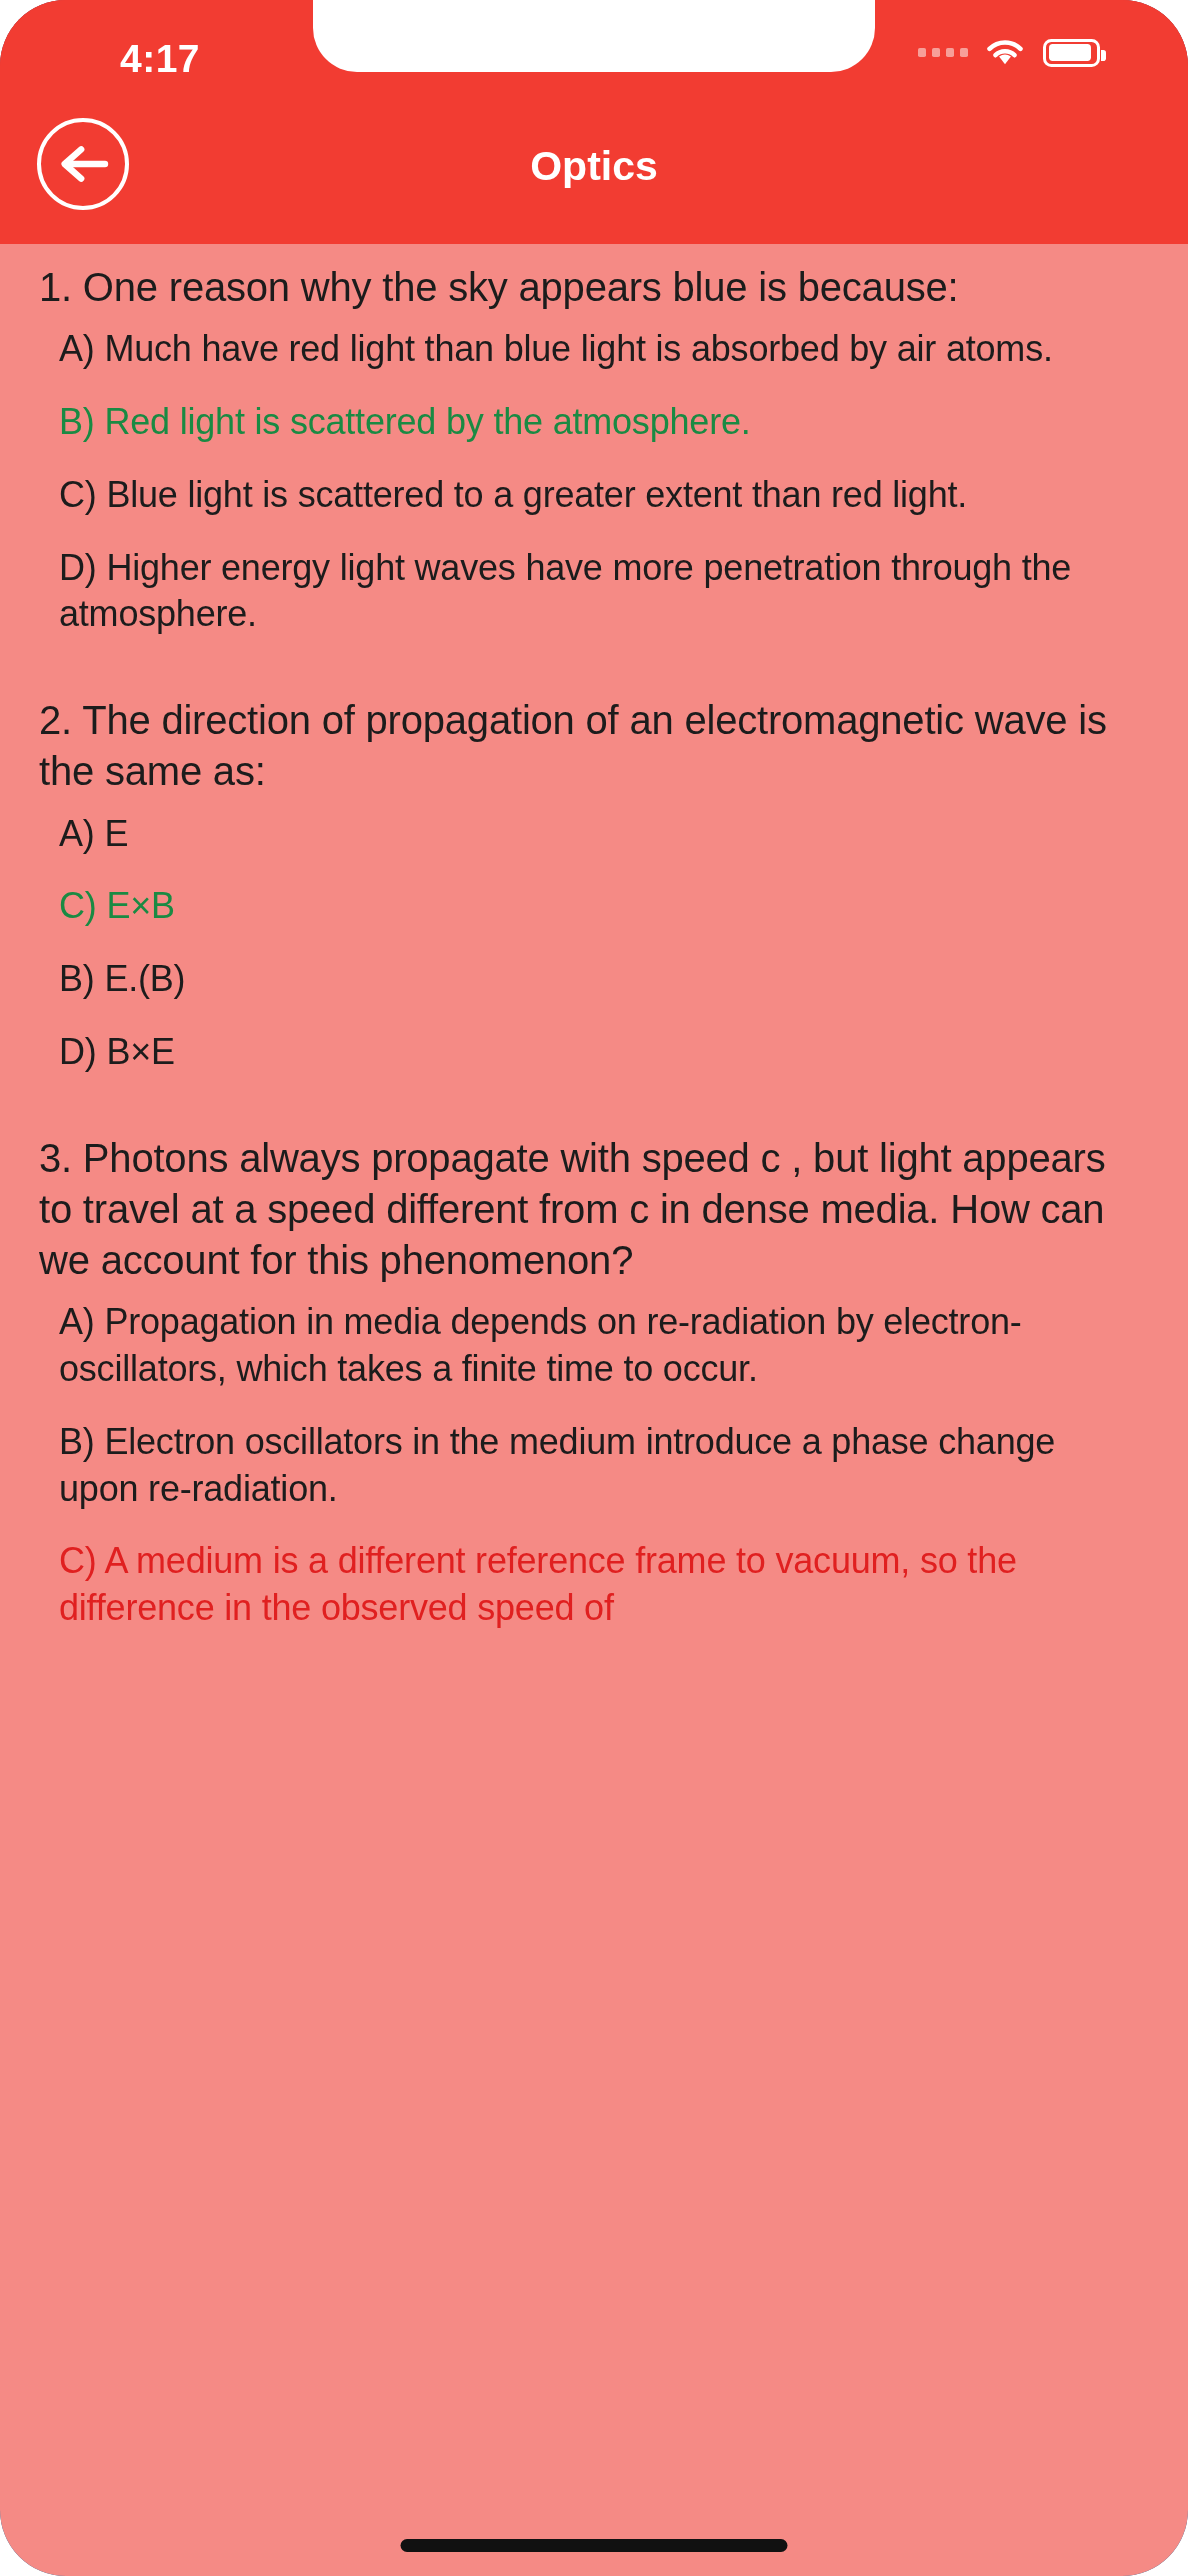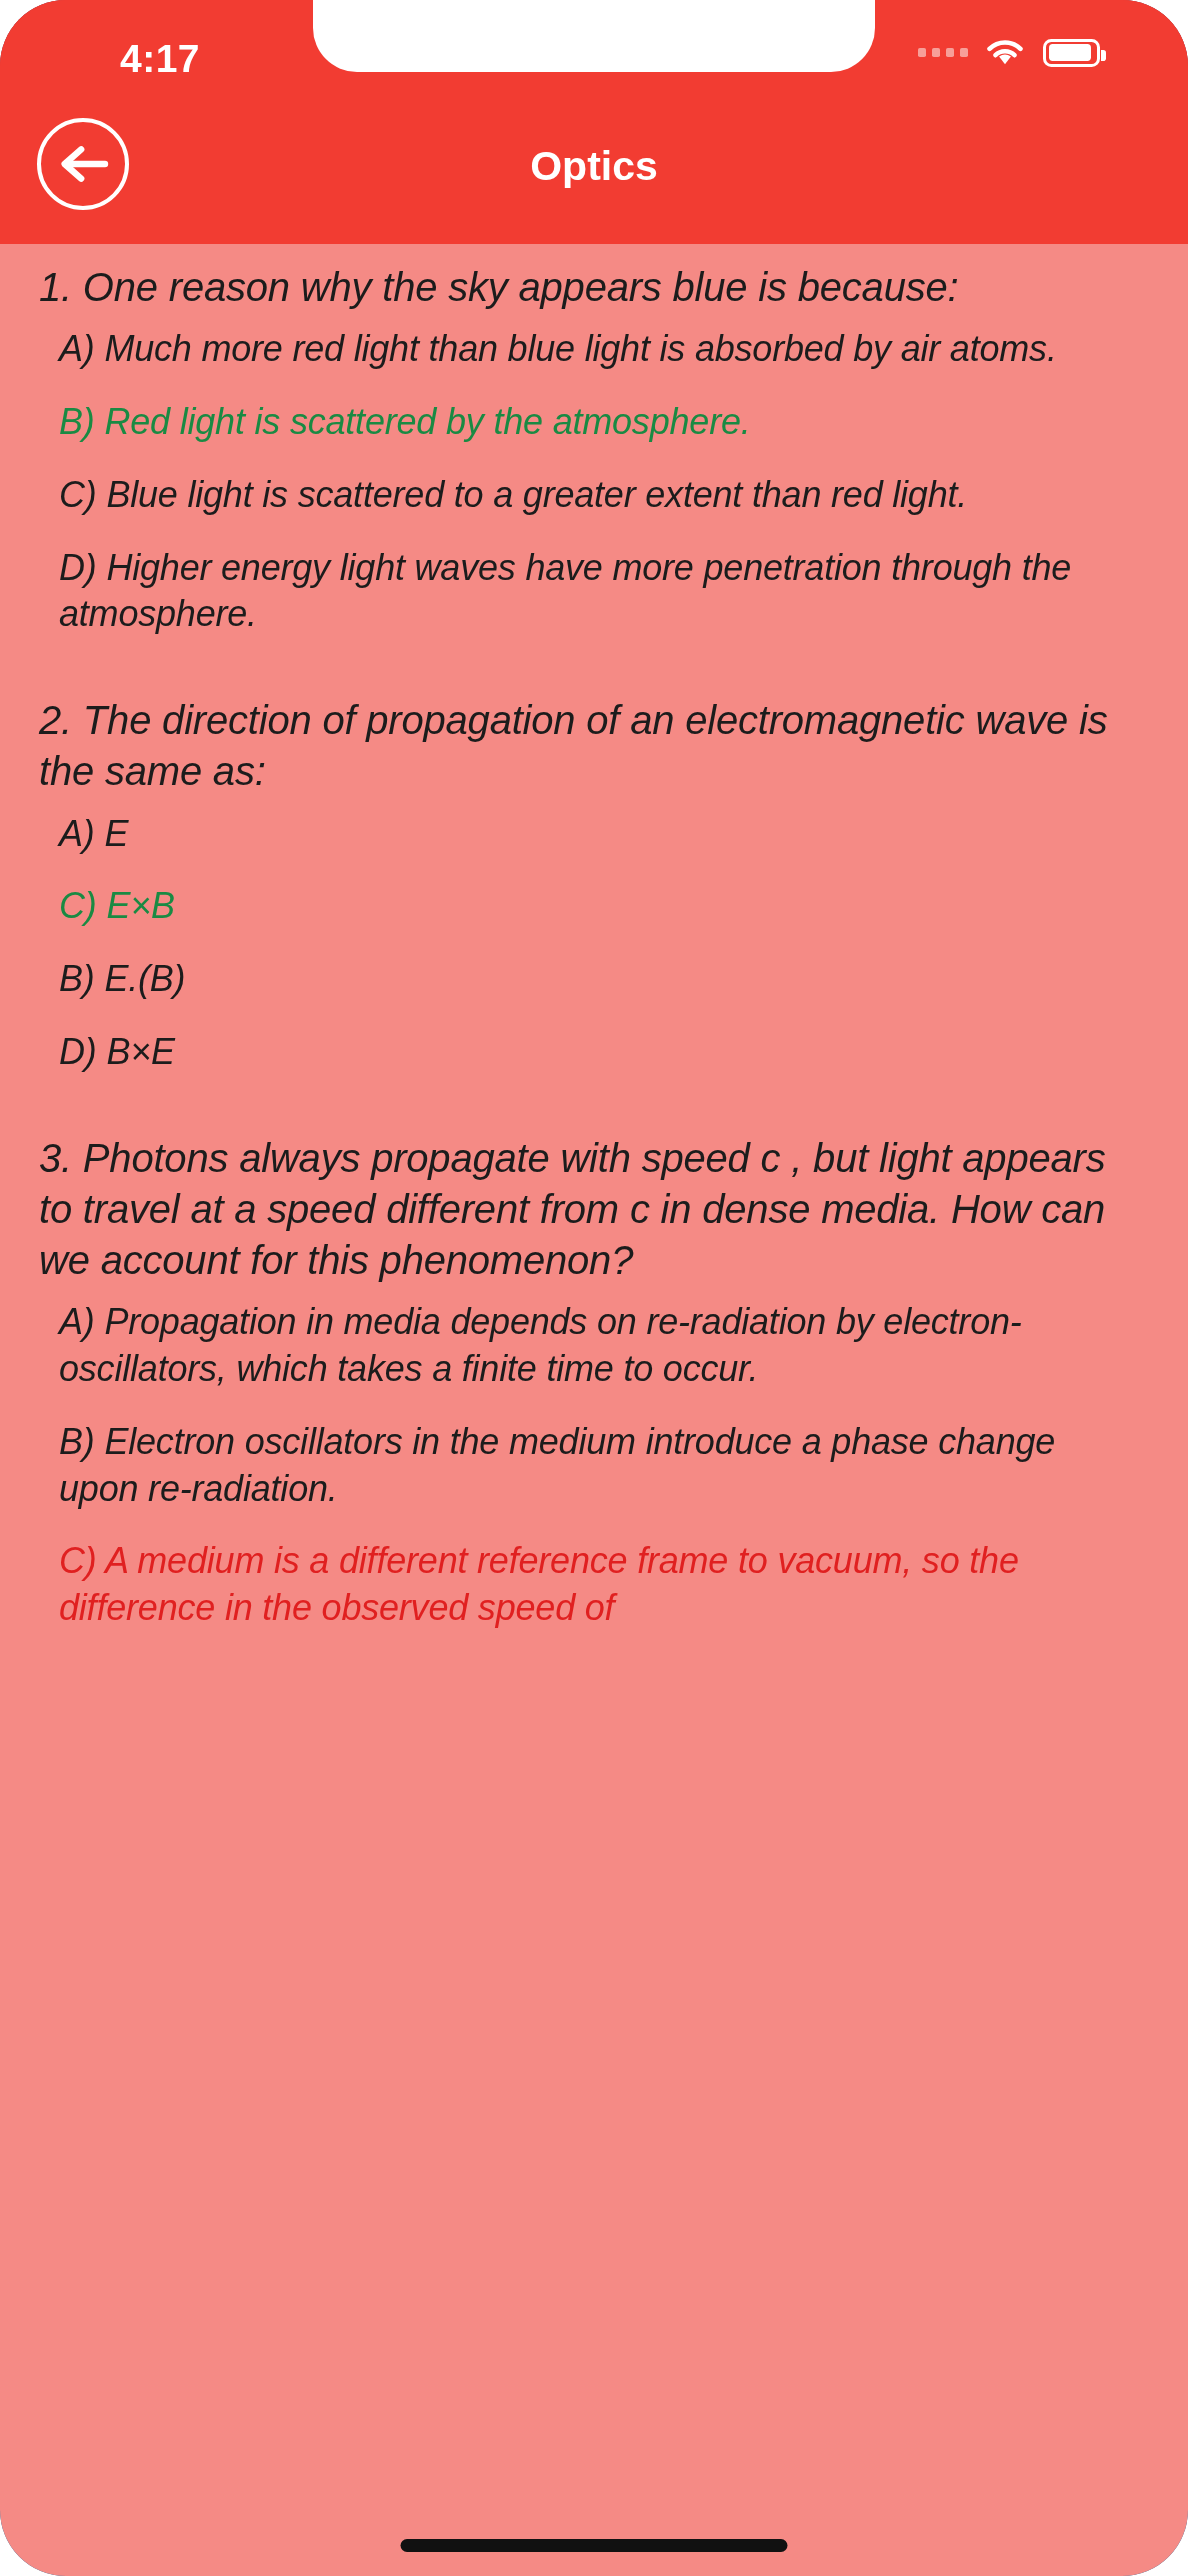--- a/index.html
+++ b/index.html
@@ -122,21 +122,20 @@
 
   
   .content {
     position: absolute;
     top: 238px; left: 0;
     width: 1188px;
     height: 2338px;
     background: #f58a85;
     padding: 24px 49px 0 39px;
     overflow: hidden;
-    font-style: italic;
   }
   .q {
     font-size: 40px;
     line-height: 1.28;
     color: #1c1c1c;
     margin-bottom: 13px;
     letter-spacing: -0.2px;
   }
   .q.spaced { margin-top: 57px; }
   .opts { padding-left: 20px; }
@@ -200,21 +199,21 @@
         </svg>
       </span>
     </div>
     <div class="nav-title">Optics</div>
   </div>
 
   <div class="content">
 
     <div class="q">1. One reason why the sky appears blue is because:</div>
     <div class="opts">
-      <div class="opt">A) Much more red light than blue light is absorbed by air atoms.</div>
+      <div class="opt">A) Much have red light than blue light is absorbed by air atoms.</div>
       <div class="opt green">B) Red light is scattered by the atmosphere.</div>
       <div class="opt">C) Blue light is scattered to a greater extent than red light.</div>
       <div class="opt">D) Higher energy light waves have more penetration through the atmosphere.</div>
     </div>
 
     <div class="q spaced">2. The direction of propagation of an electromagnetic wave is the same as:</div>
     <div class="opts">
       <div class="opt">A) E</div>
       <div class="opt green">C) E×B</div>
       <div class="opt">B) E.(B)</div>

